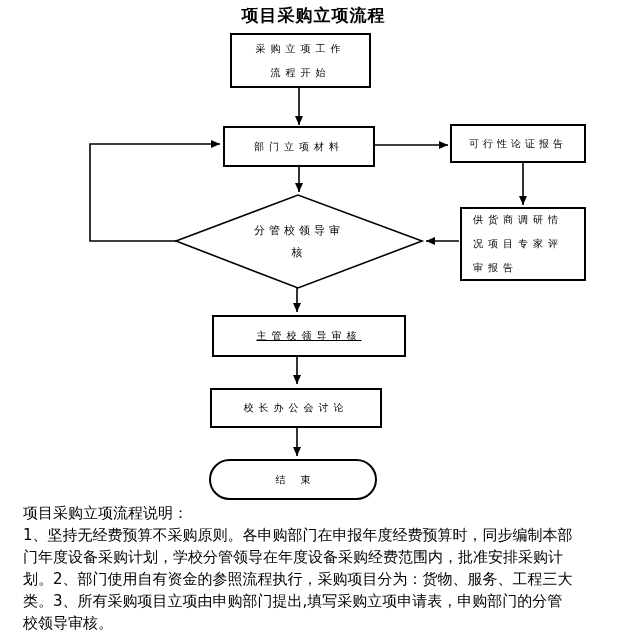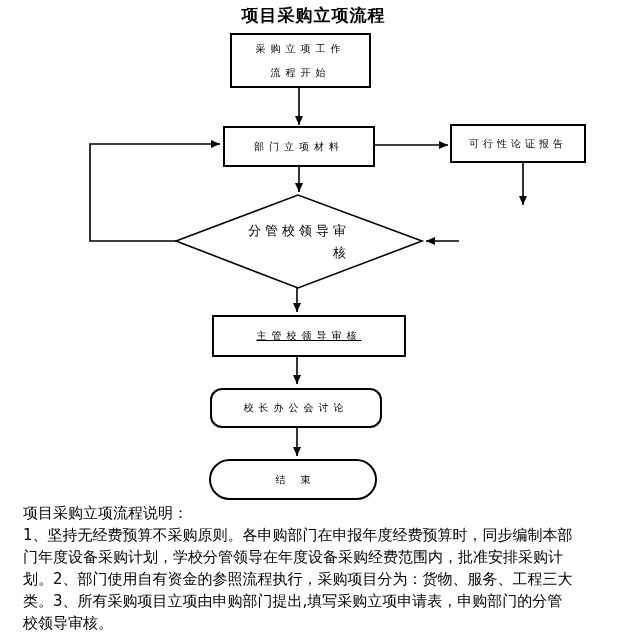--- a/index.html
+++ b/index.html
@@ -20,25 +20,25 @@
   }
   .node-start{left:230px;top:33px;width:141px;height:55px;}
   .node-dept{left:223px;top:126px;width:152px;height:41px;}
   .node-feasibility{left:450px;top:124px;width:136px;height:39px;letter-spacing:4px;}
   .node-supplier{
     left:460px;top:207px;width:126px;height:74px;
     justify-content:flex-start;text-align:left;padding-left:11px;letter-spacing:5px;line-height:24px;
   }
   .node-decision-label{
     position:absolute;left:176px;top:195px;width:246px;height:93px;
-    display:flex;align-items:center;justify-content:center;text-align:right;
-    font-size:13px;letter-spacing:4px;line-height:22px;white-space:pre-line;
+    display:flex;align-items:center;justify-content:center;text-align:center;
+    font-size:11px;letter-spacing:4px;line-height:22px;white-space:pre-line;
   }
   .node-chief{left:212px;top:315px;width:194px;height:42px;text-decoration:underline;}
-  .node-president{left:210px;top:388px;width:172px;height:40px;border-radius:12px;}
+  .node-president{left:210px;top:388px;width:172px;height:40px;}
   .node-end{
     left:209px;top:459px;width:168px;height:41px;border-radius:21px;
     letter-spacing:15px;text-indent:15px;
   }
   .notes{position:absolute;left:23px;top:502px;width:600px;font-size:15px;line-height:22px;}
   .note-line{white-space:nowrap;}
 </style>
 </head>
 <body>
 
@@ -66,20 +66,23 @@
     </g>
   </svg>
 
   <div class="node node-start">采购立项工作
 流程开始</div>
 
   <div class="node node-feasibility">可行性论证报告</div>
 
   <div class="node node-dept">部门立项材料</div>
 
+  <div class="node node-supplier">供货商调研情
+况项目专家评
+审报告</div>
 
   <div class="node-decision-label">分管校领导审
 核</div>
 
   <div class="node node-chief">主管校领导审核</div>
 
   <div class="node node-president">校长办公会讨论</div>
 
   <div class="node node-end">结束</div>
 

